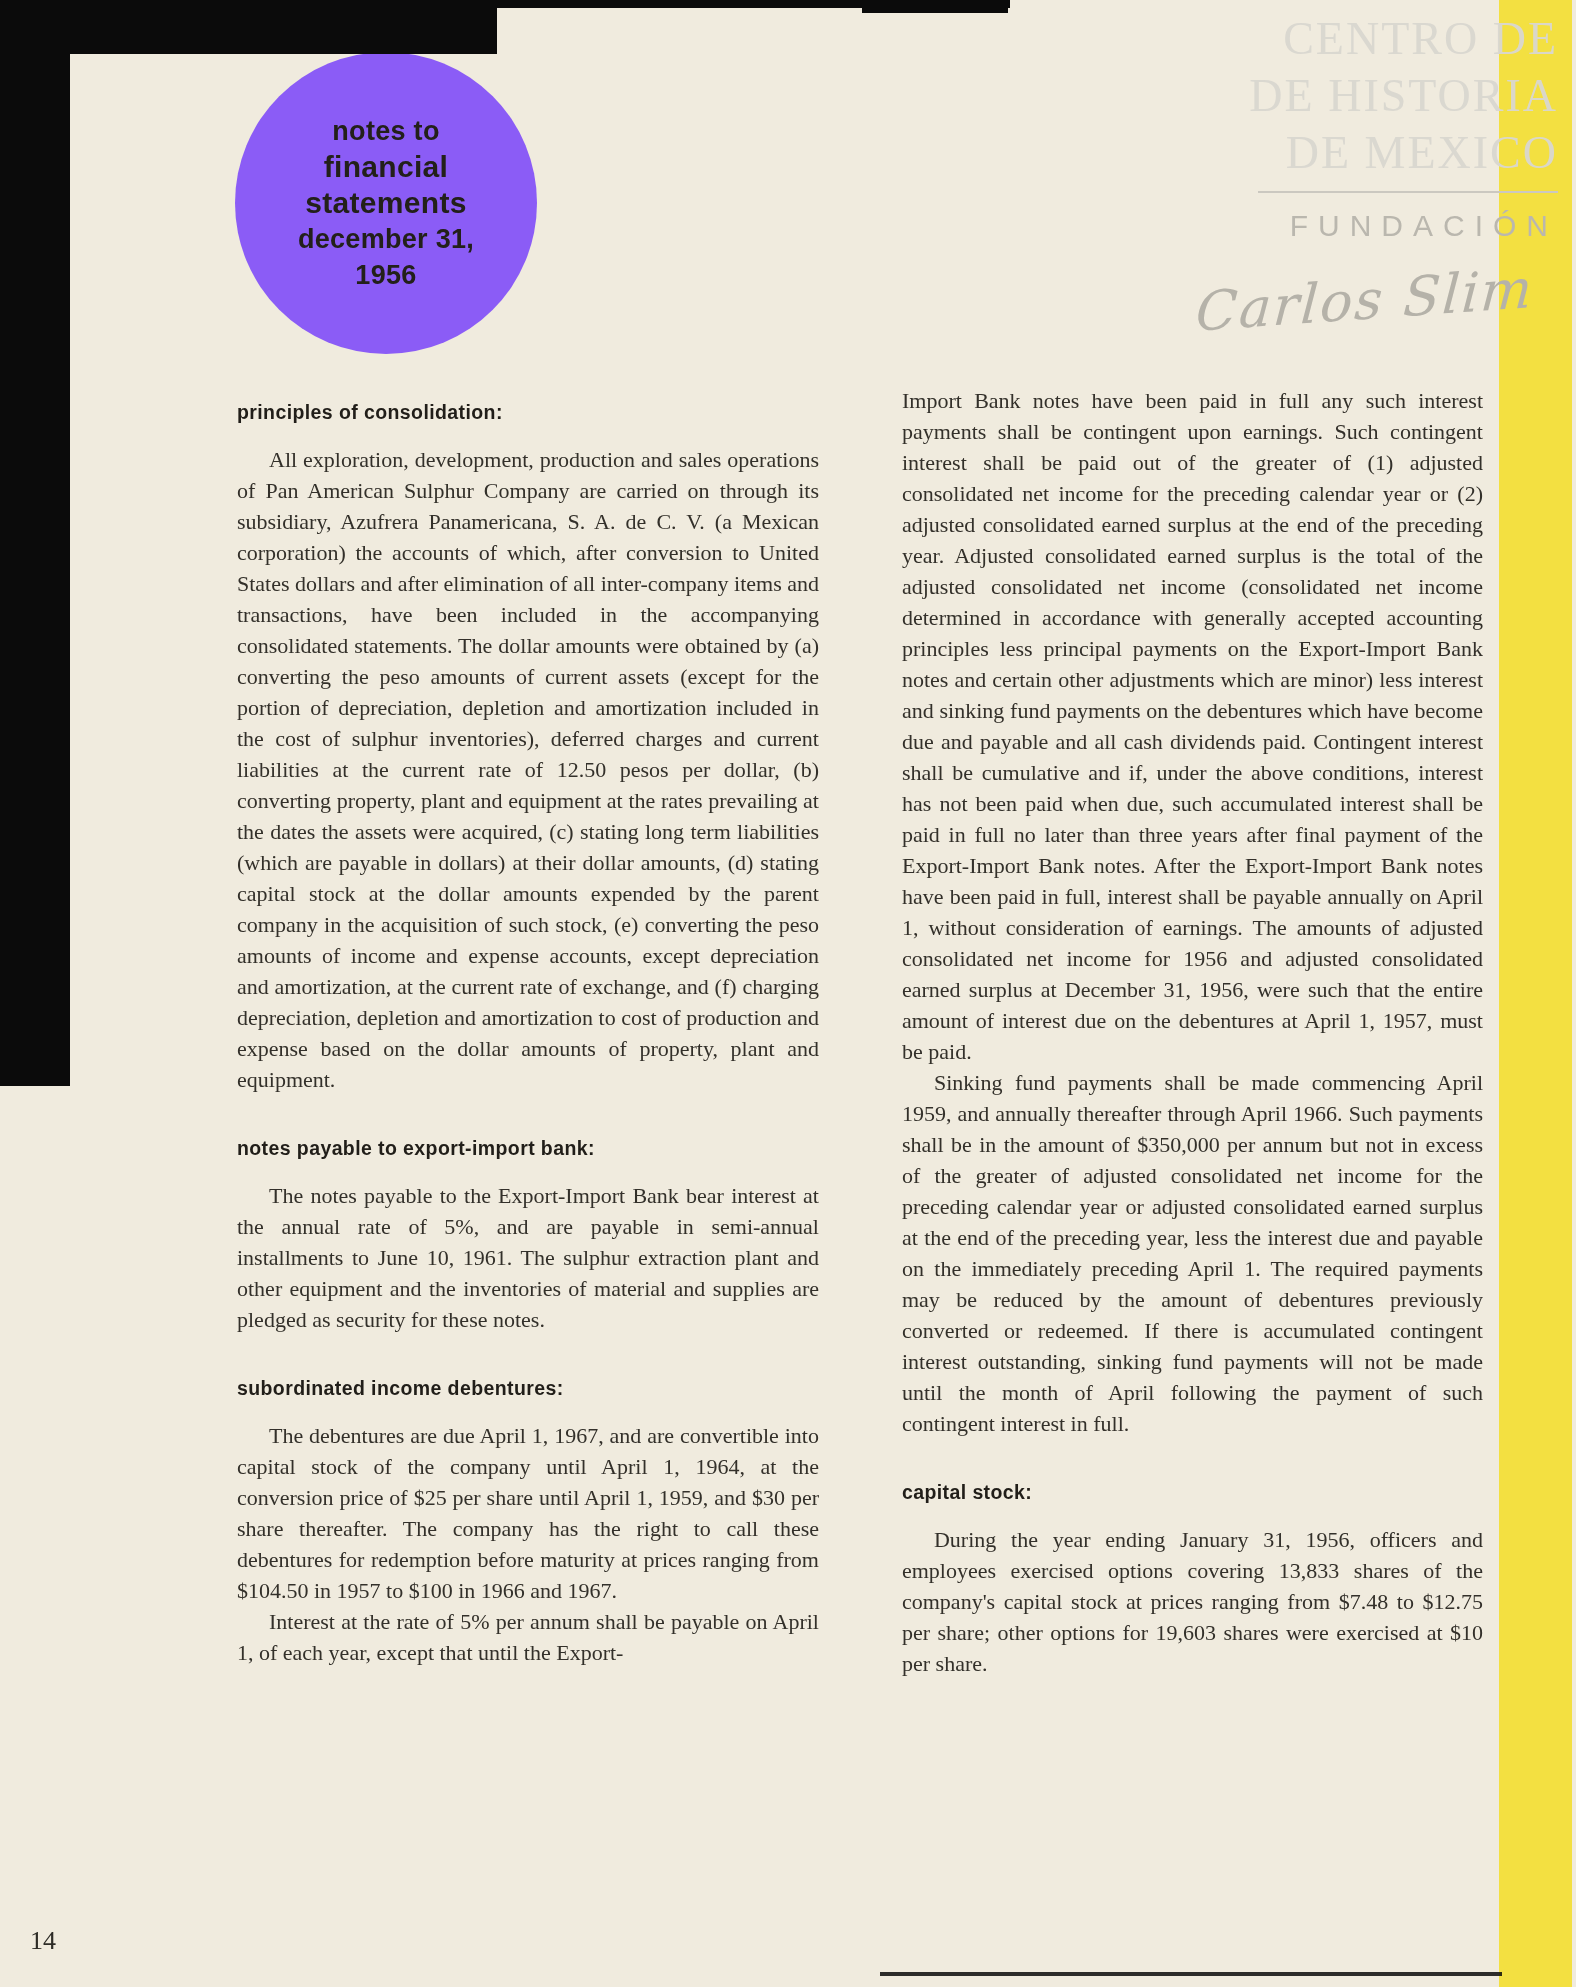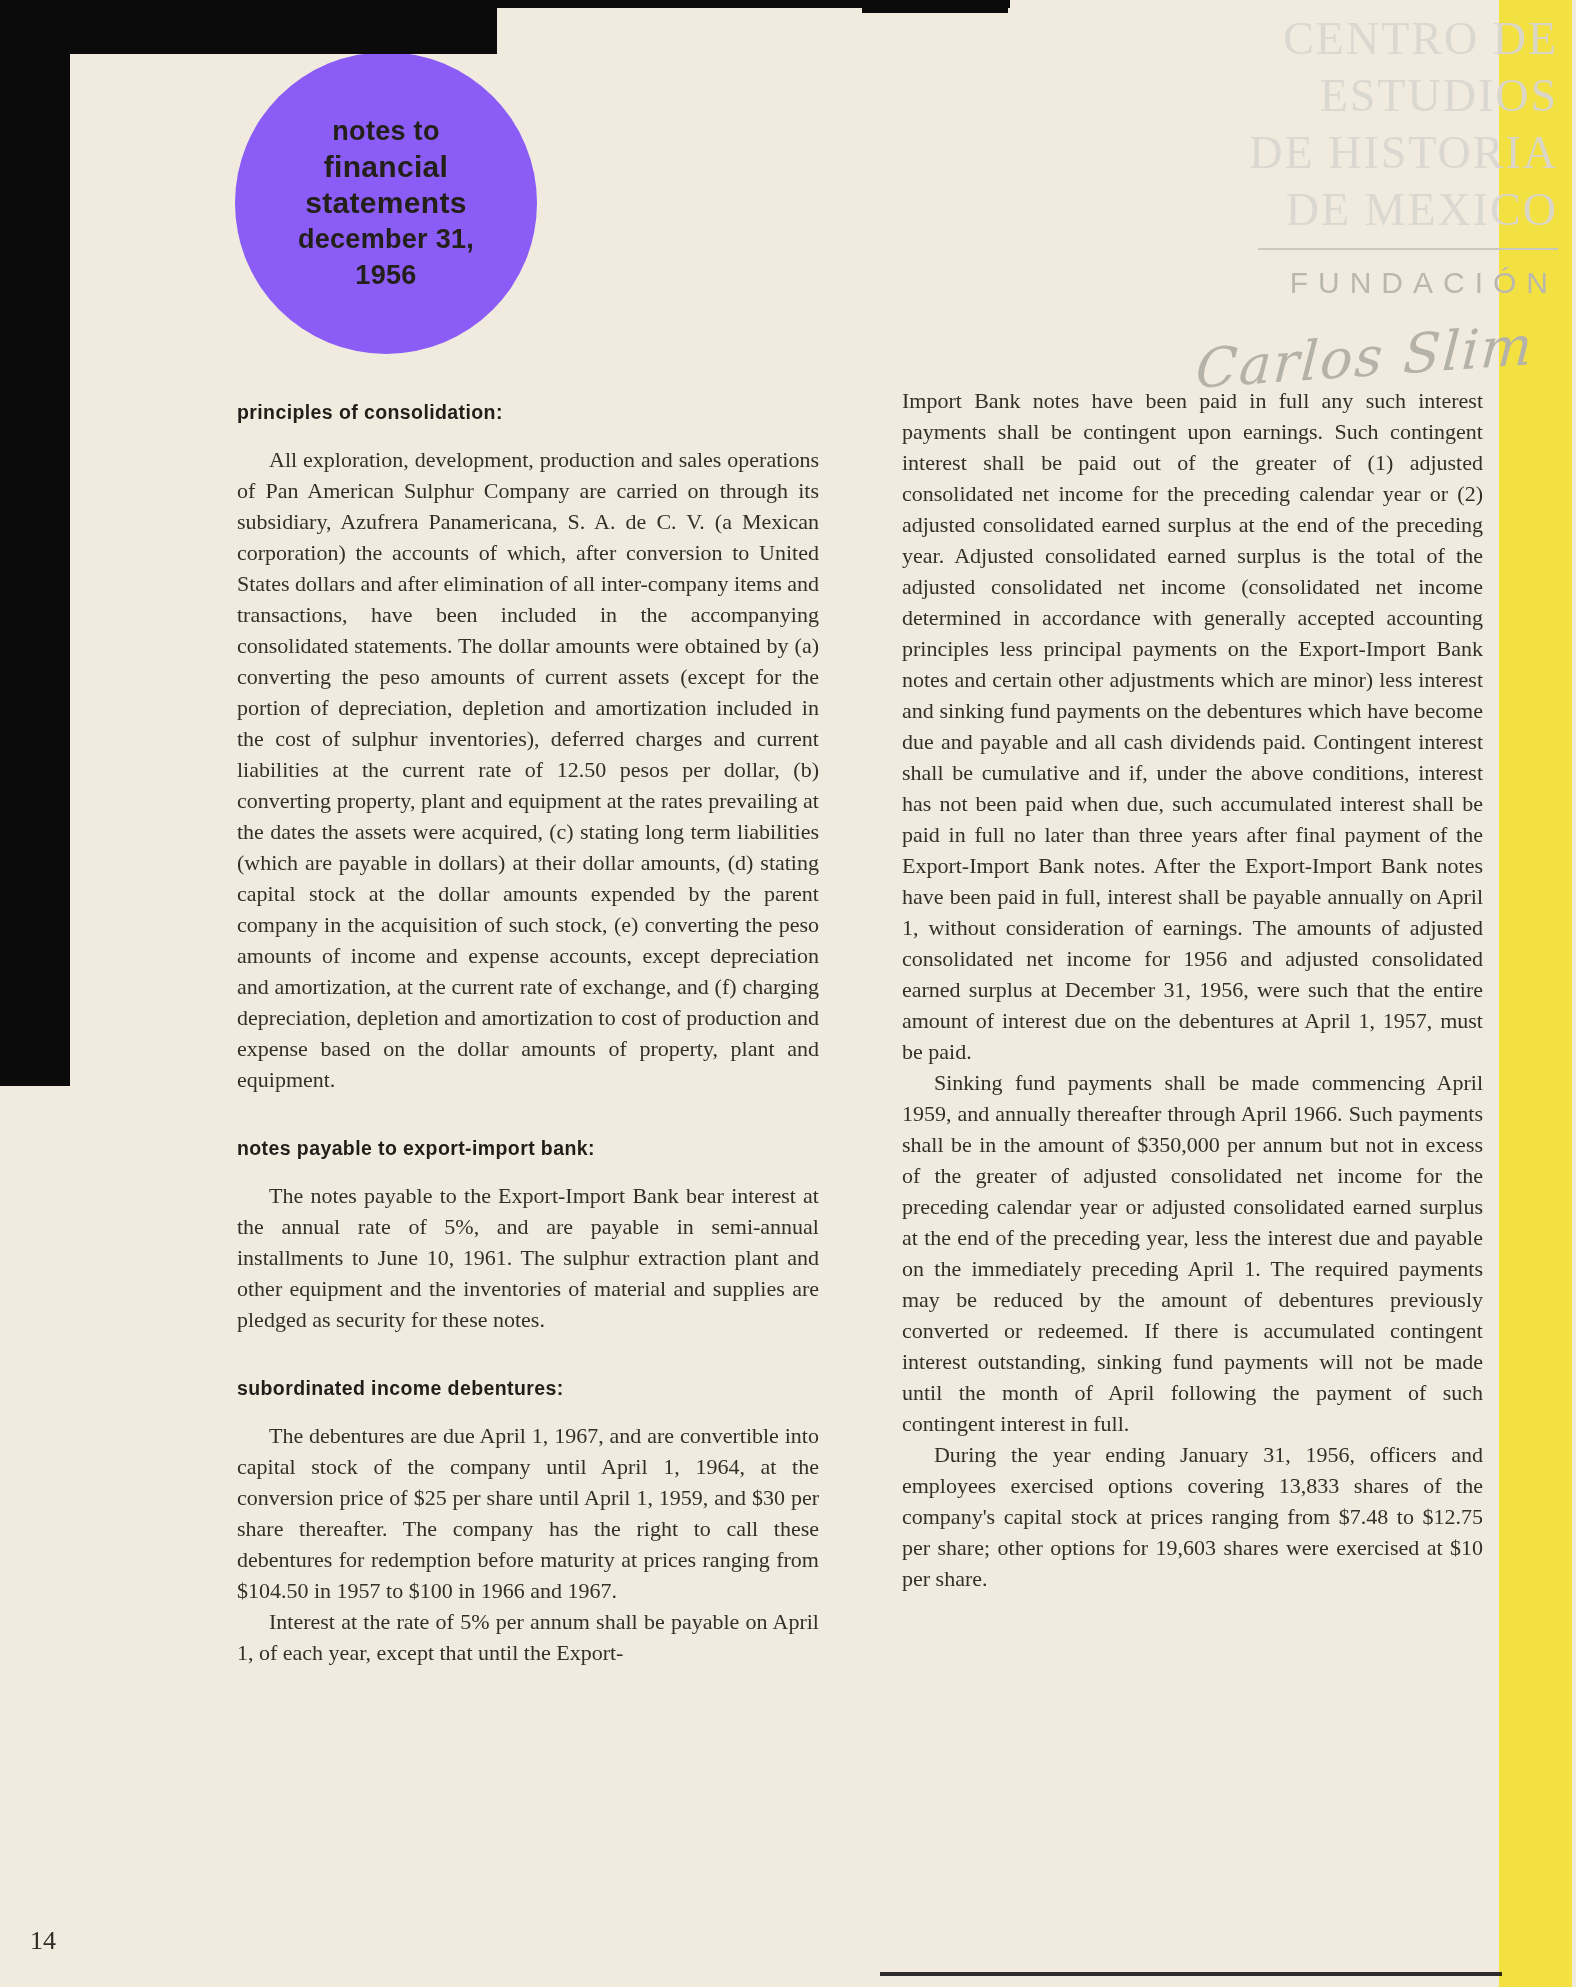--- a/index.html
+++ b/index.html
@@ -134,21 +134,20 @@
     color: #2e2c27;
   }
 </style>
 </head>
 <body>
 
 <div class="yellow-stripe"></div>
 
 <div class="watermark">
   <div class="wm-line">CENTRO DE</div>
-  <div class="wm-line">ESTUDIOS</div>
   <div class="wm-line">DE HISTORIA</div>
   <div class="wm-line">DE MEXICO</div>
   <div class="wm-rule"></div>
   <div class="wm-foundation">FUNDACIÓN</div>
   <div class="wm-signature">Carlos Slim</div>
 </div>
 
 <div class="badge-circle">
   <div class="badge-line">notes to</div>
   <div class="badge-line big">financial</div>
@@ -167,20 +166,21 @@
 
     <div class="section-heading">subordinated income debentures:</div>
     <p class="para">The debentures are due April 1, 1967, and are convertible into capital stock of the company until April 1, 1964, at the conversion price of $25 per share until April 1, 1959, and $30 per share thereafter. The company has the right to call these debentures for redemption before maturity at prices ranging from $104.50 in 1957 to $100 in 1966 and 1967.</p>
     <p class="para">Interest at the rate of 5% per annum shall be payable on April 1, of each year, except that until the Export-</p>
   </div>
 
   <div class="col col-right">
     <p class="para cont">Import Bank notes have been paid in full any such interest payments shall be contingent upon earnings. Such contingent interest shall be paid out of the greater of (1) adjusted consolidated net income for the preceding calendar year or (2) adjusted consolidated earned surplus at the end of the preceding year. Adjusted consolidated earned surplus is the total of the adjusted consolidated net income (consolidated net income determined in accordance with generally accepted accounting principles less principal payments on the Export-Import Bank notes and certain other adjustments which are minor) less interest and sinking fund payments on the debentures which have become due and payable and all cash dividends paid. Contingent interest shall be cumulative and if, under the above conditions, interest has not been paid when due, such accumulated interest shall be paid in full no later than three years after final payment of the Export-Import Bank notes. After the Export-Import Bank notes have been paid in full, interest shall be payable annually on April 1, without consideration of earnings. The amounts of adjusted consolidated net income for 1956 and adjusted consolidated earned surplus at December 31, 1956, were such that the entire amount of interest due on the debentures at April 1, 1957, must be paid.</p>
     <p class="para">Sinking fund payments shall be made commencing April 1959, and annually thereafter through April 1966. Such payments shall be in the amount of $350,000 per annum but not in excess of the greater of adjusted consolidated net income for the preceding calendar year or adjusted consolidated earned surplus at the end of the preceding year, less the interest due and payable on the immediately preceding April 1. The required payments may be reduced by the amount of debentures previously converted or redeemed. If there is accumulated contingent interest outstanding, sinking fund payments will not be made until the month of April following the payment of such contingent interest in full.</p>
 
+    <div class="section-heading">capital stock:</div>
     <p class="para">During the year ending January 31, 1956, officers and employees exercised options covering 13,833 shares of the company's capital stock at prices ranging from $7.48 to $12.75 per share; other options for 19,603 shares were exercised at $10 per share.</p>
   </div>
 </div>
 
 <div class="page-number">14</div>
 
 <div class="edge edge-top"></div>
 <div class="edge edge-top-left"></div>
 <div class="edge edge-top-tick"></div>
 <div class="edge edge-left"></div>

